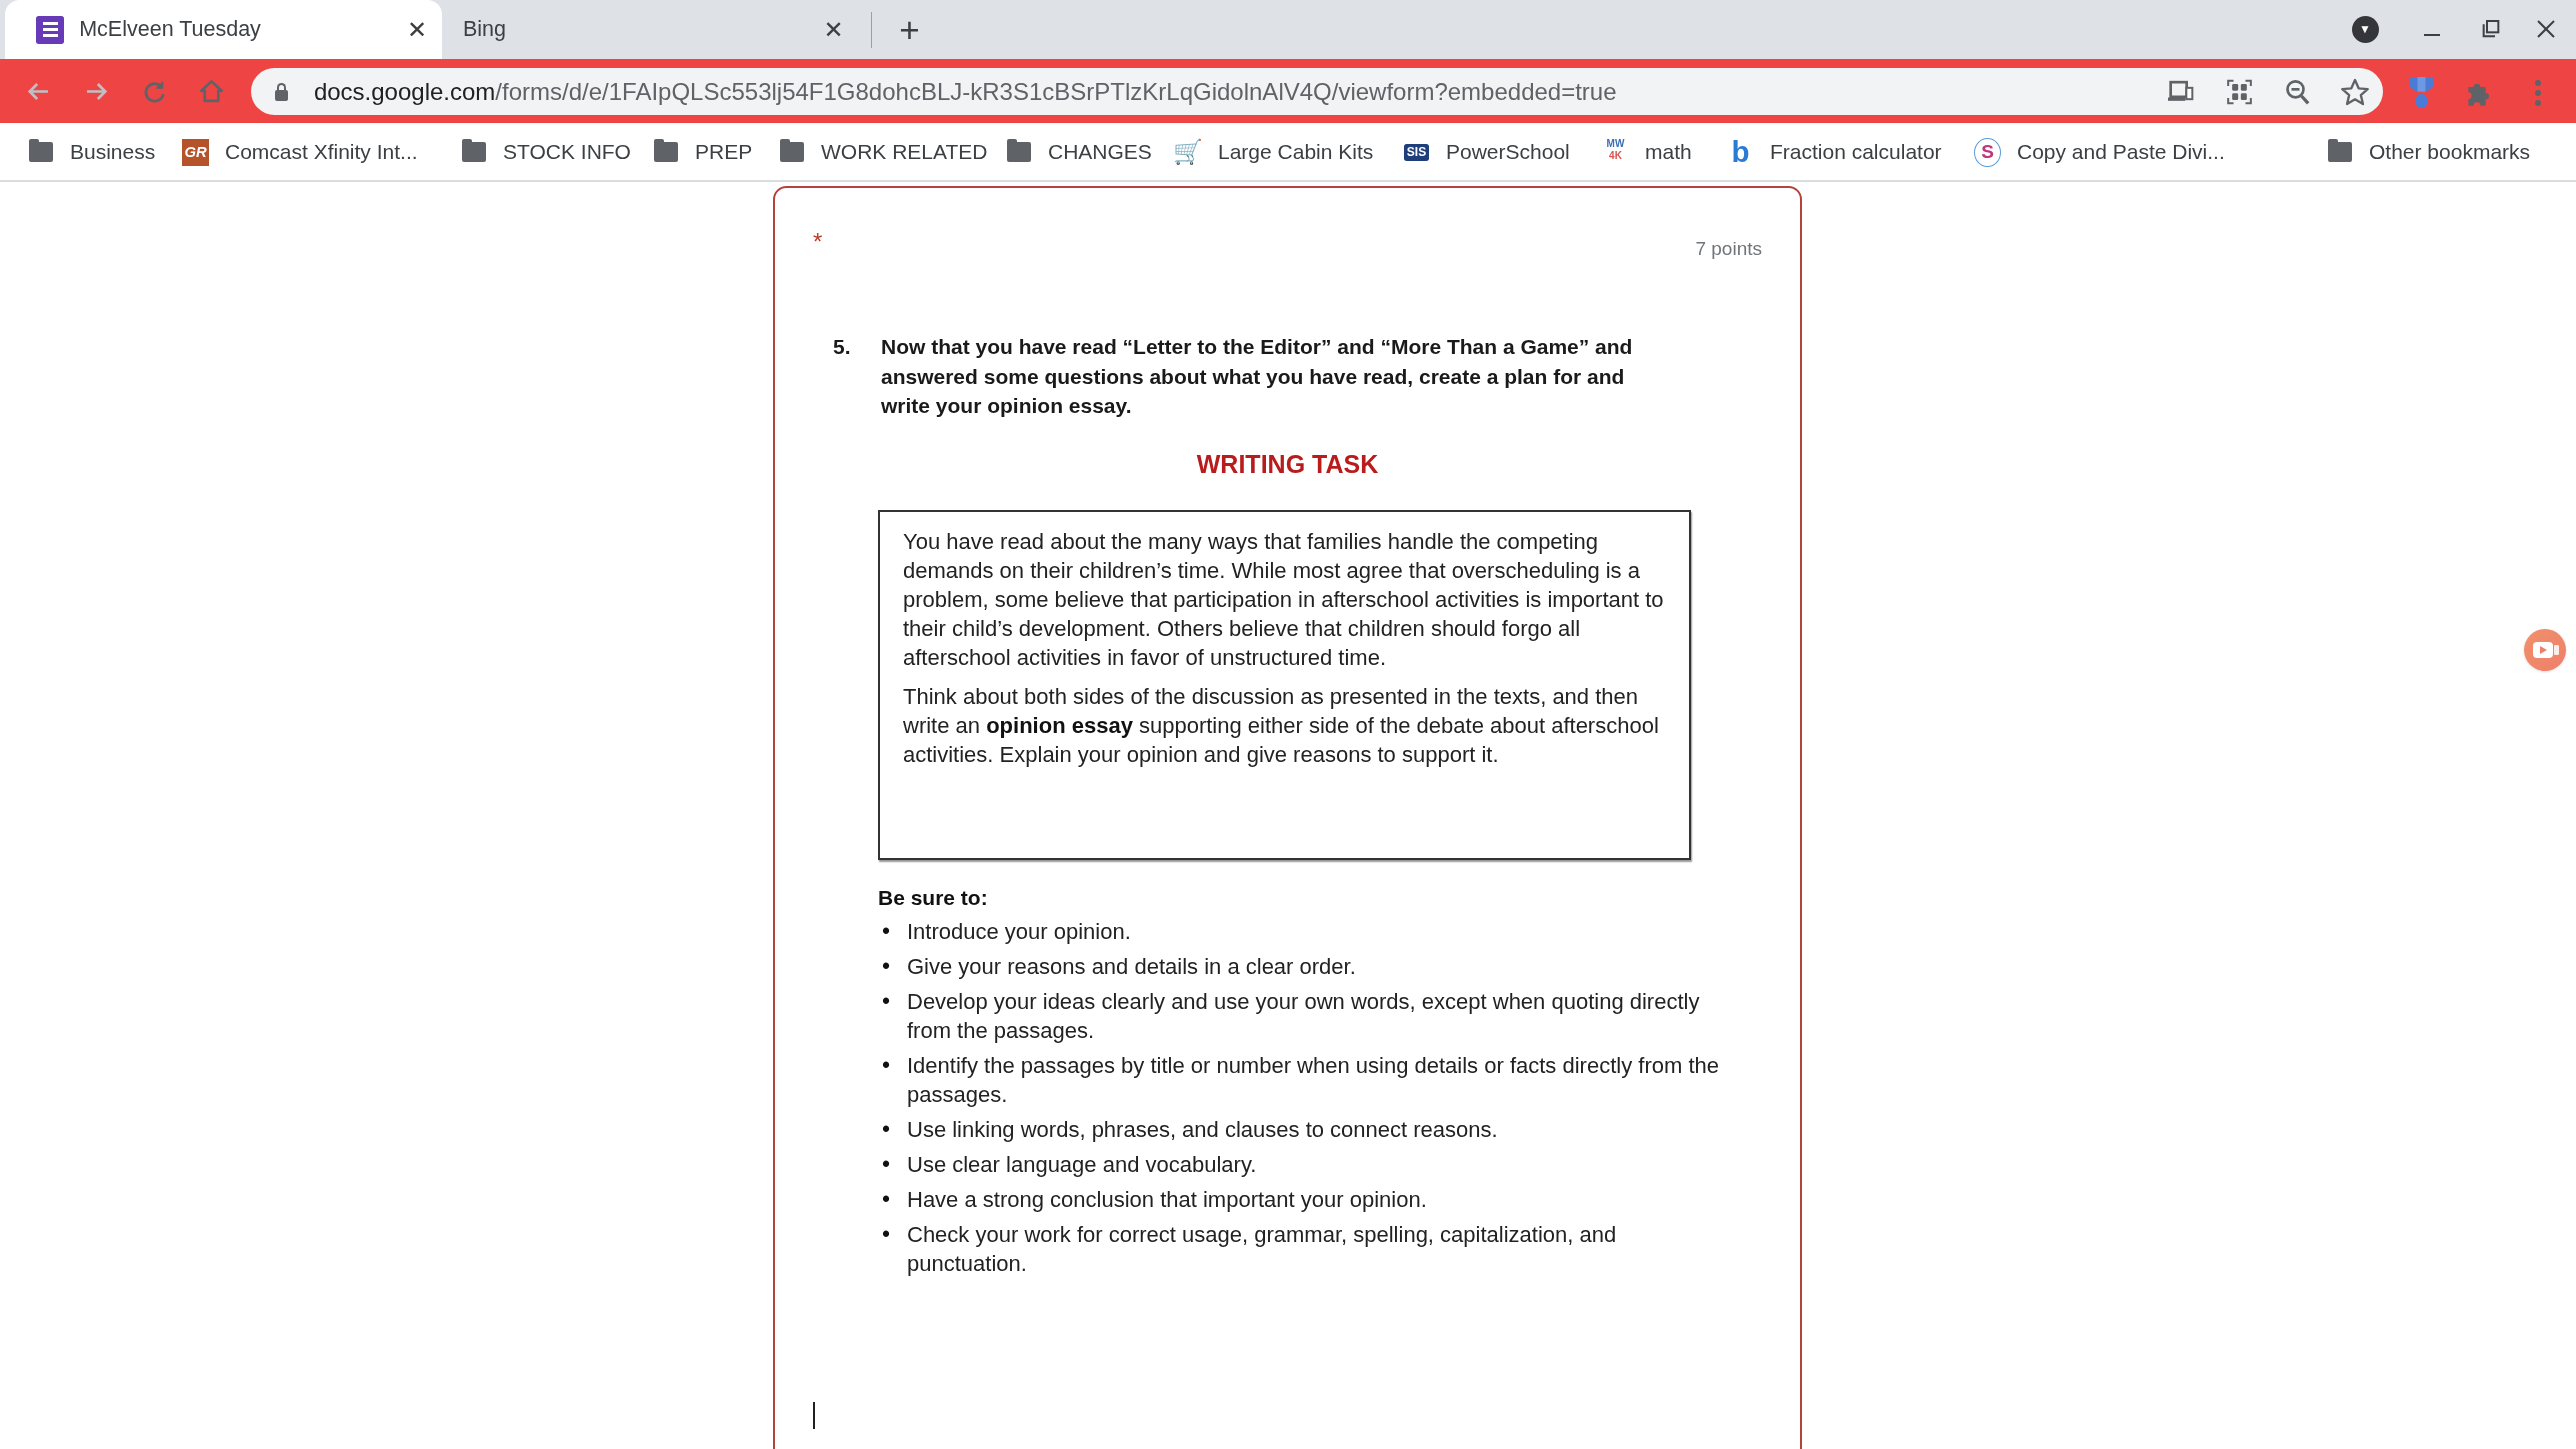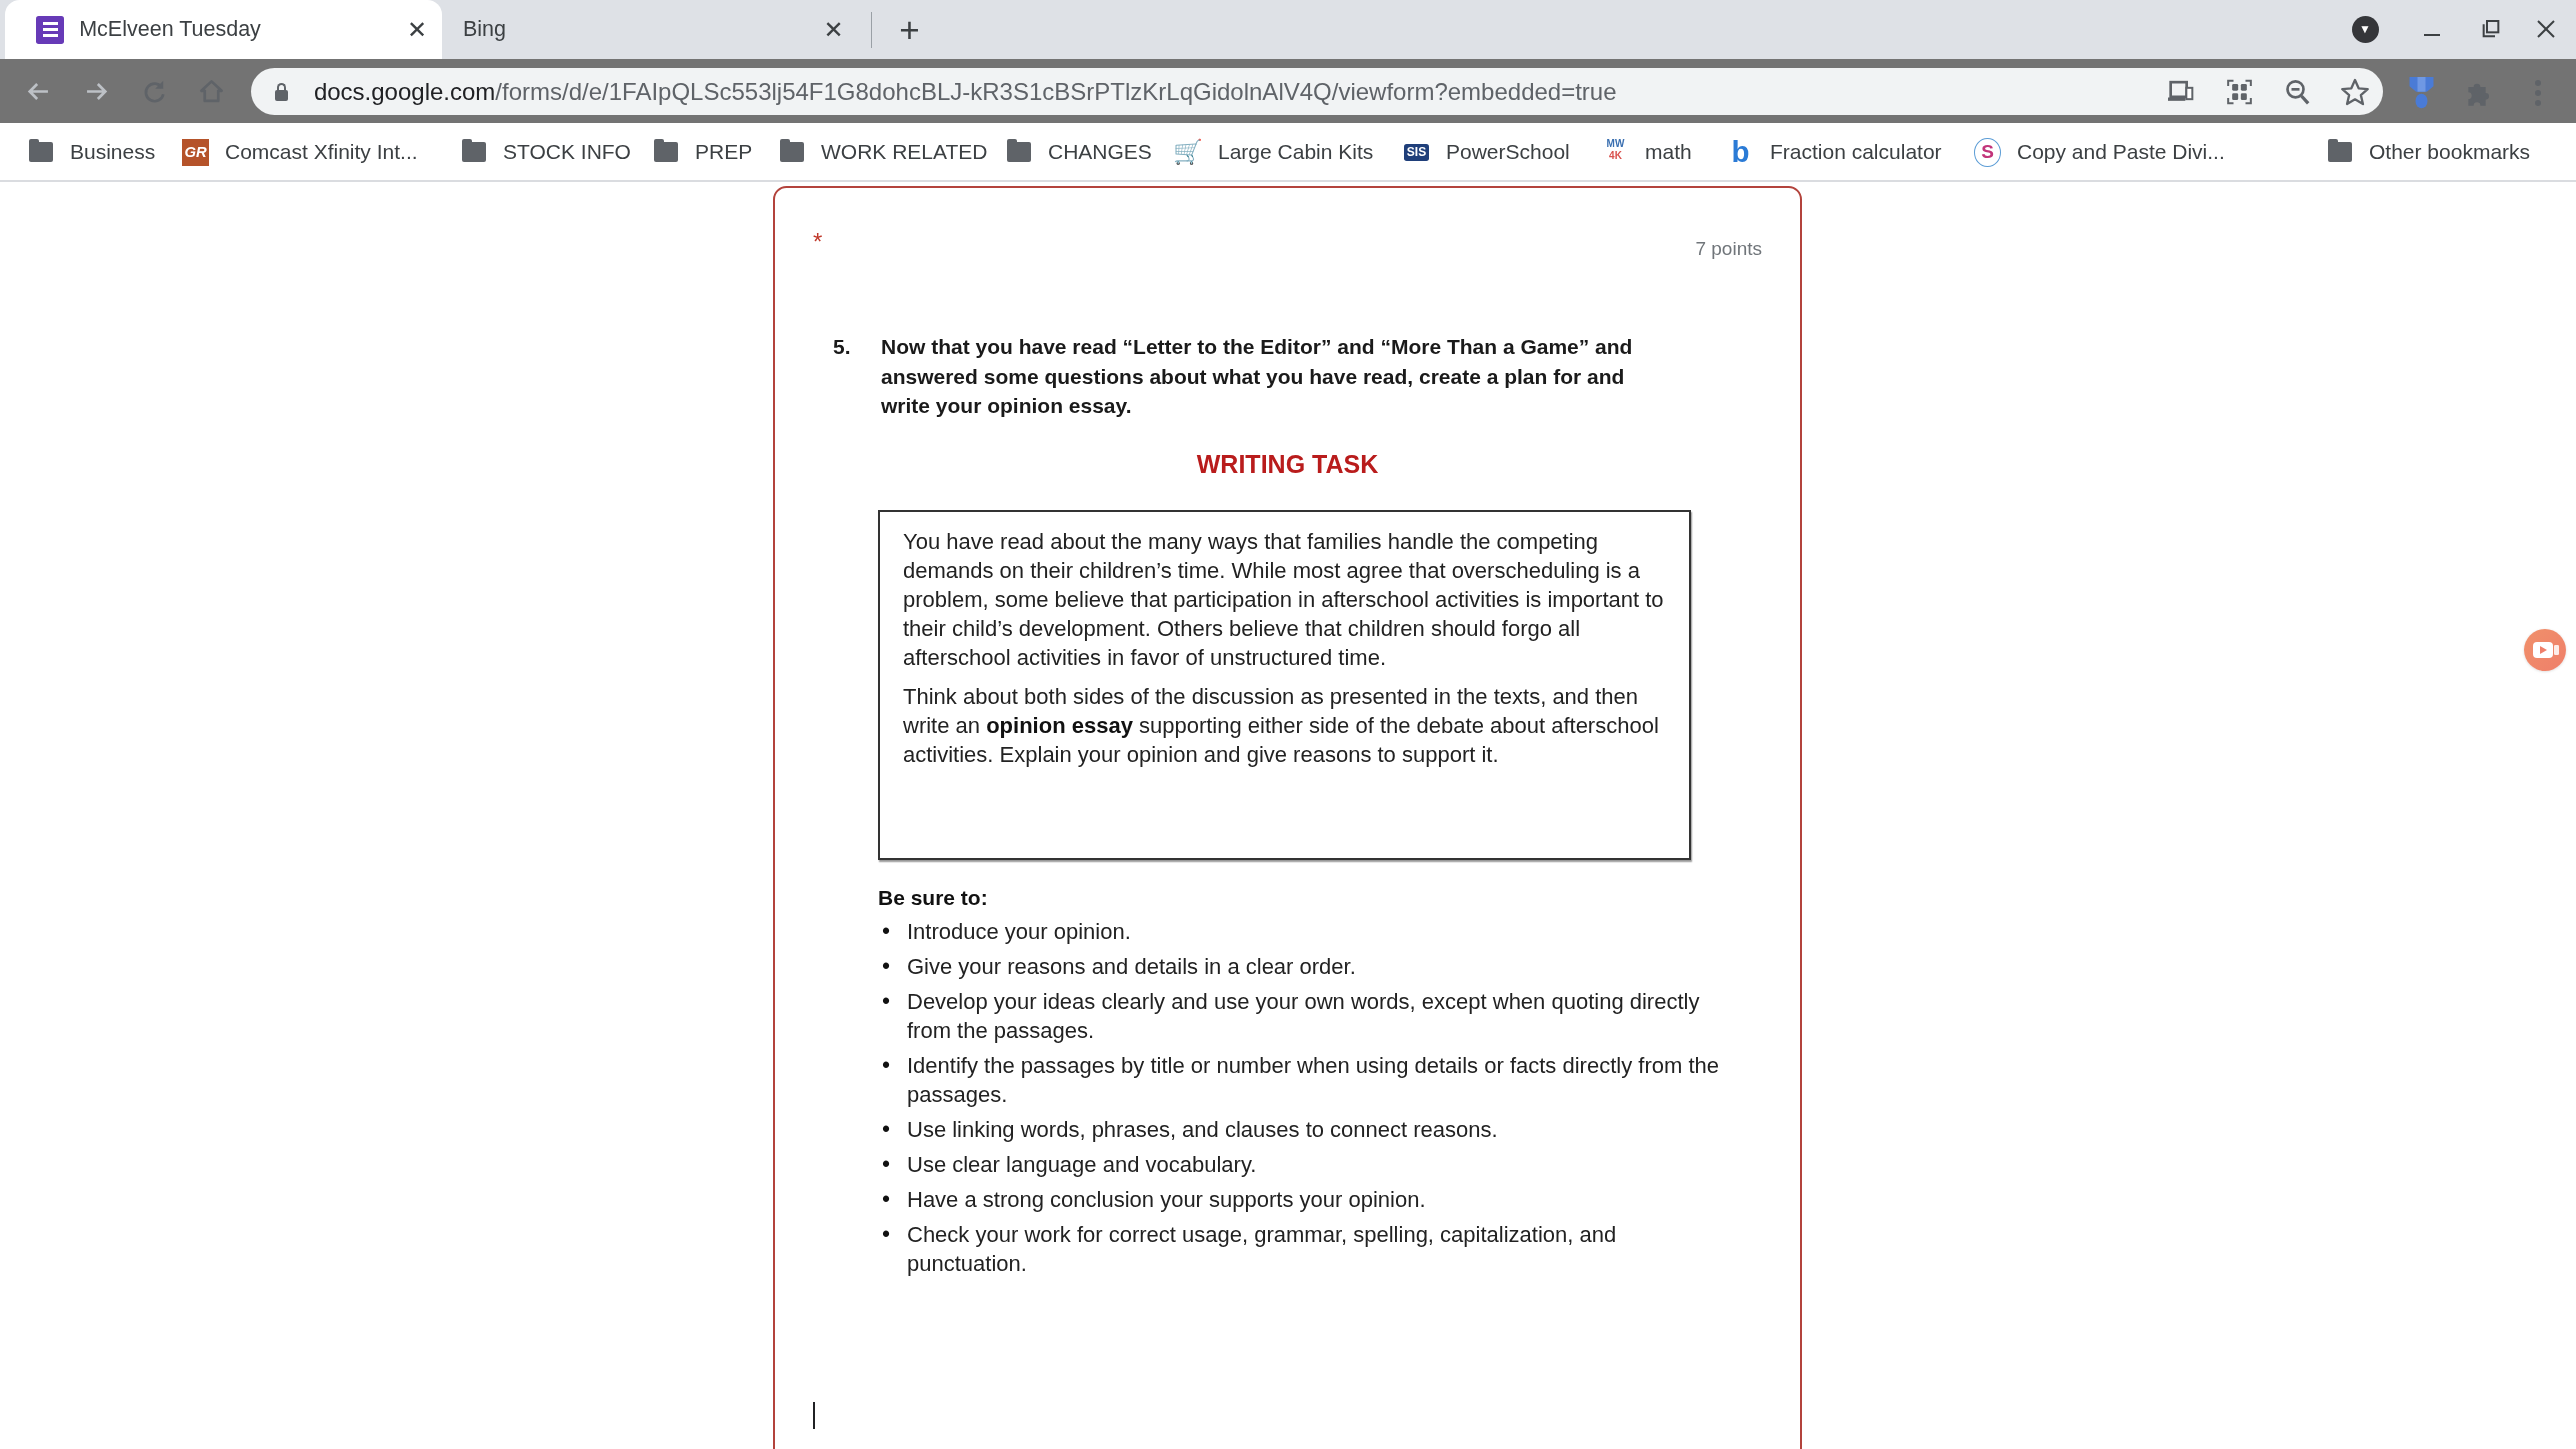--- a/index.html
+++ b/index.html
@@ -18,21 +18,21 @@
   .tab-sep { position: absolute; left: 871px; top: 12px; width: 1.3px; height: 36px; background: #9aa0a6; }
   .newtab { position: absolute; left: 892px; top: 12px; width: 35px; height: 35px; display: flex; align-items: center; justify-content: center; font-size: 35px; color: #3c4043; font-weight: 300; }
   .win-ctl { position: absolute; top: 9.4px; height: 40px; width: 40px; display: flex; align-items: center; justify-content: center; color: #3c4043; }
   .profile-dd { left: 2345px; }
   .profile-dd span { width: 27px; height: 27px; border-radius: 50%; background: #35363a; display: flex; align-items: center; justify-content: center; color: #fff; font-size: 12px; }
   .minimize { left: 2412px; }
   .restore { left: 2471px; }
   .wclose { left: 2526px; font-size: 27px; }
 
   
-  .toolbar { position: absolute; left: 0; top: 59px; width: 2576px; height: 64px; background: #737373; }
+  .toolbar { position: absolute; left: 0; top: 59px; width: 2576px; height: 64px; background: #ef4444; }
   .navbtn { position: absolute; top: 14.8px; width: 36px; height: 36px; display: flex; align-items: center; justify-content: center; font-size: 27px; color: #5f6368; }
   .back { left: 20px; color: #bdc1c6; }
   .forward { left: 78px; color: #bdc1c6; }
   .reload { left: 136px; }
   .home { left: 193px; }
   .omnibox { position: absolute; left: 251px; top: 9.4px; width: 2132px; height: 47px; border-radius: 23.5px; background: #f1f3f4; display: flex; align-items: center; }
   .lock { width: 13.4px; height: 17.4px; margin-left: 24px; position: relative; }
   .lock::before { content: ""; position: absolute; left: 2px; top: 0; width: 9.4px; height: 9.4px; border: 2px solid #5f6368; border-bottom: none; border-radius: 5.4px 5.4px 0 0; box-sizing: border-box; }
   .lock::after { content: ""; position: absolute; left: 0; top: 6.7px; width: 13.4px; height: 10.7px; background: #5f6368; border-radius: 2px; }
   .url { margin-left: 25.5px; font-size: 24px; white-space: nowrap; color: #202124; letter-spacing: 0px; }
@@ -292,21 +292,21 @@
 
     <div class="besure">
       <h4>Be sure to:</h4>
       <ul>
         <li>Introduce your opinion.</li>
         <li>Give your reasons and details in a clear order.</li>
         <li>Develop your ideas clearly and use your own words, except when quoting directly from the passages.</li>
         <li>Identify the passages by title or number when using details or facts directly from the passages.</li>
         <li>Use linking words, phrases, and clauses to connect reasons.</li>
         <li>Use clear language and vocabulary.</li>
-        <li>Have a strong conclusion your supports your opinion.</li>
+        <li>Have a strong conclusion that important your opinion.</li>
         <li>Check your work for correct usage, grammar, spelling, capitalization, and punctuation.</li>
       </ul>
     </div>
 
     <span class="caret"></span>
 
   </div>
 
   <div class="float-rec" style="top:447px">
     <span class="cam"></span>

